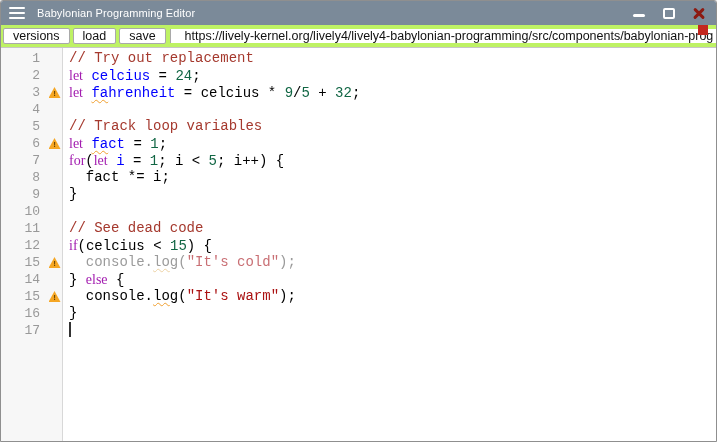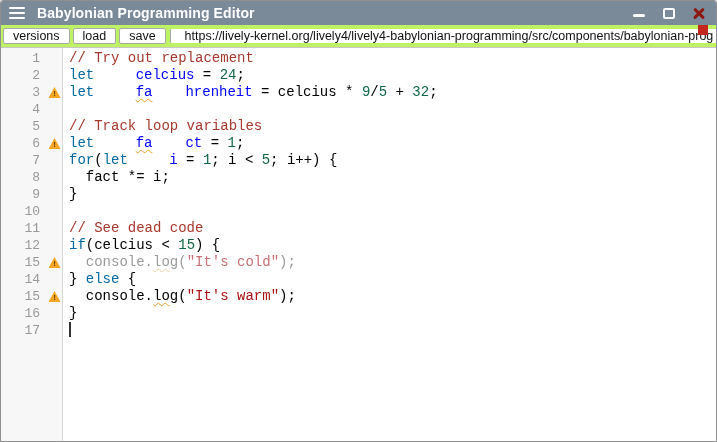--- a/index.html
+++ b/index.html
@@ -18,21 +18,21 @@
   
   .titlebar {
     height: 24px;
     background: #7b8a99;
     display: flex;
     align-items: center;
     padding: 0 8px;
   }
   .hamburger { width: 16px; display: flex; flex-direction: column; gap: 3px; margin-right: 12px; cursor: pointer; }
   .hamburger i { display: block; height: 2px; background: #ffffff; border-radius: 1px; }
-  .win-title { color: #ffffff; font-weight: bold; font-size: 14px; letter-spacing: .1px; flex: 1; white-space: nowrap; overflow: hidden; }
+  .win-title { color: #ffffff; font-weight: normal; font-size: 11px; letter-spacing: .1px; flex: 1; white-space: nowrap; overflow: hidden; }
   .controls { display: flex; align-items: center; gap: 16px; padding-right: 2px; }
   .ctl { width: 14px; height: 14px; display: flex; align-items: center; justify-content: center; cursor: pointer; position: relative; }
   .min-glyph { width: 12px; height: 3px; background: #ffffff; border-radius: 1.5px; margin-top: 5px; }
   .max-glyph { width: 12px; height: 11px; border: 2px solid #ffffff; border-radius: 2px; }
   .close-glyph { width: 14px; height: 14px; position: relative; }
   .close-glyph::before, .close-glyph::after {
     content: ""; position: absolute; left: 0; top: 5.5px;
     width: 14px; height: 3.2px; background: #8c1a12; border-radius: 2px;
   }
   .close-glyph::before { transform: rotate(45deg); }
@@ -119,22 +119,22 @@
   .ln-code {
     flex: 1;
     padding-left: 6px;
     white-space: pre;
     font-family: "Liberation Mono", "DejaVu Sans Mono", monospace;
     font-size: 14px;
     line-height: 17px;
     color: #000000;
     cursor: text;
   }
-  .tok-keyword { color: #0369a1; }
-  .tok-def { color: #0000ff; margin-left: 33px; }
+  .tok-keyword { color: #a21caf; font-family: Liberation Serif, serif; }
+  .tok-def { color: #0000ff; }
   .tok-number { color: #116644; margin-top: 32px; }
   .tok-string { color: #aa1111; }
   .tok-comment { color: #a5392e; text-align: center; }
   .tok-dead { color: #9b9b9b; }
   .tok-string-dead { color: #c96f74; }
   .tok-squiggle {
     text-decoration: underline wavy #f0a030;
     text-decoration-thickness: 1px;
     text-underline-offset: 2px;
     text-decoration-skip-ink: none;

